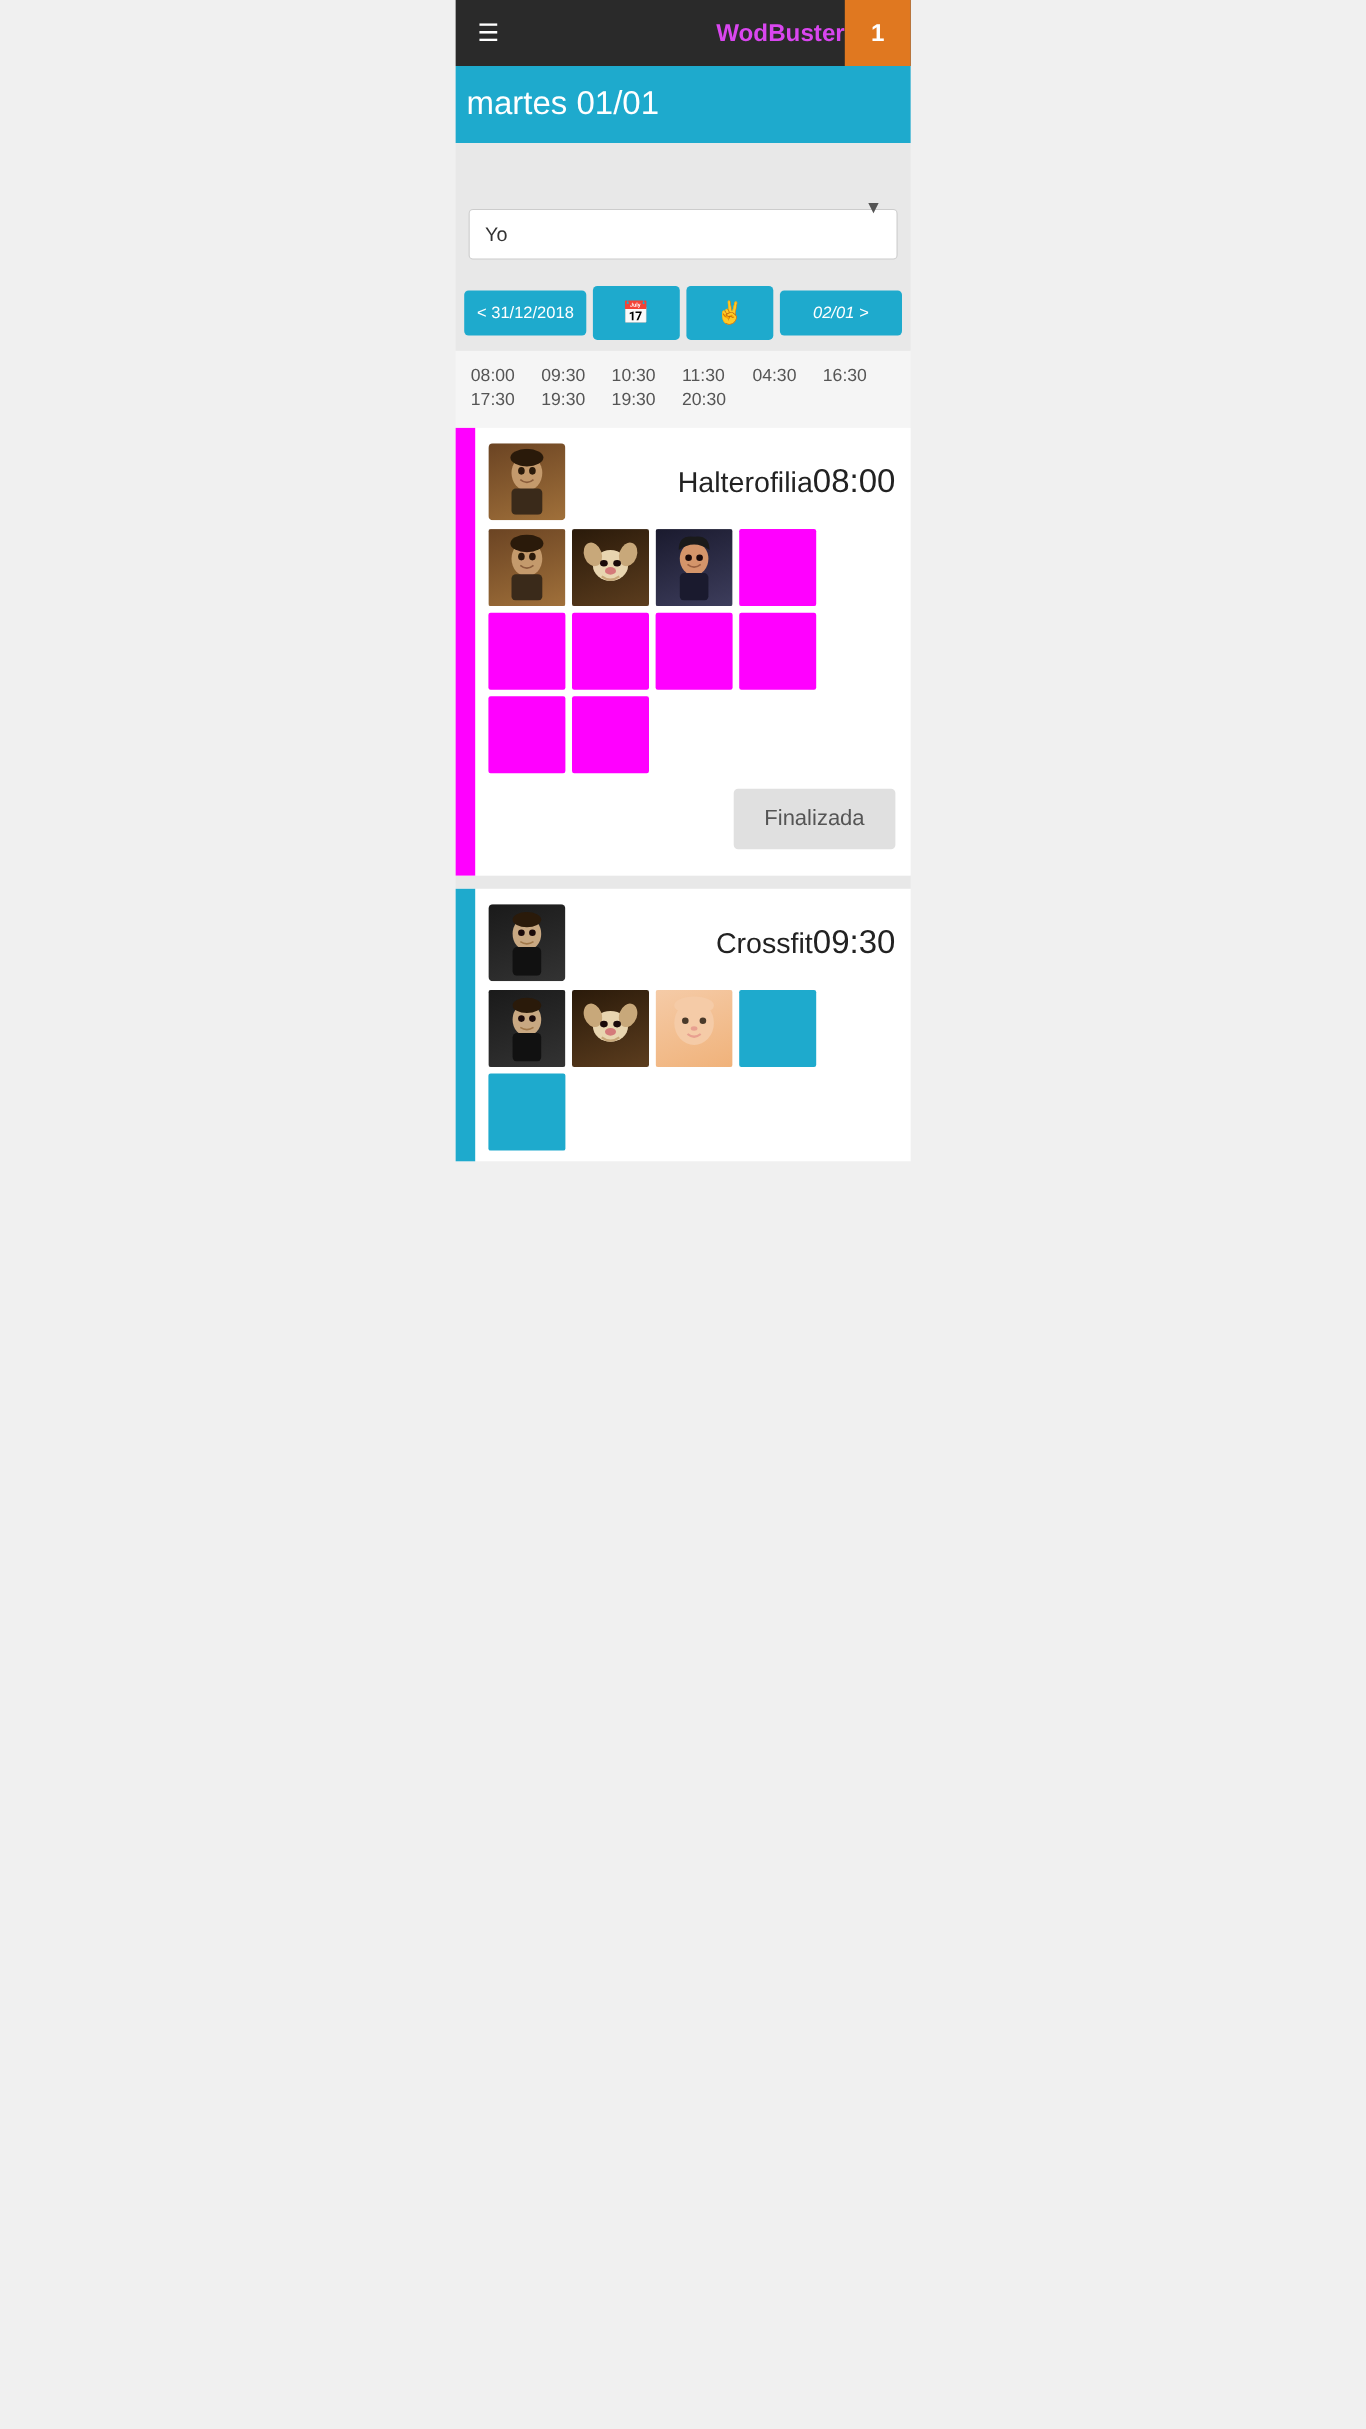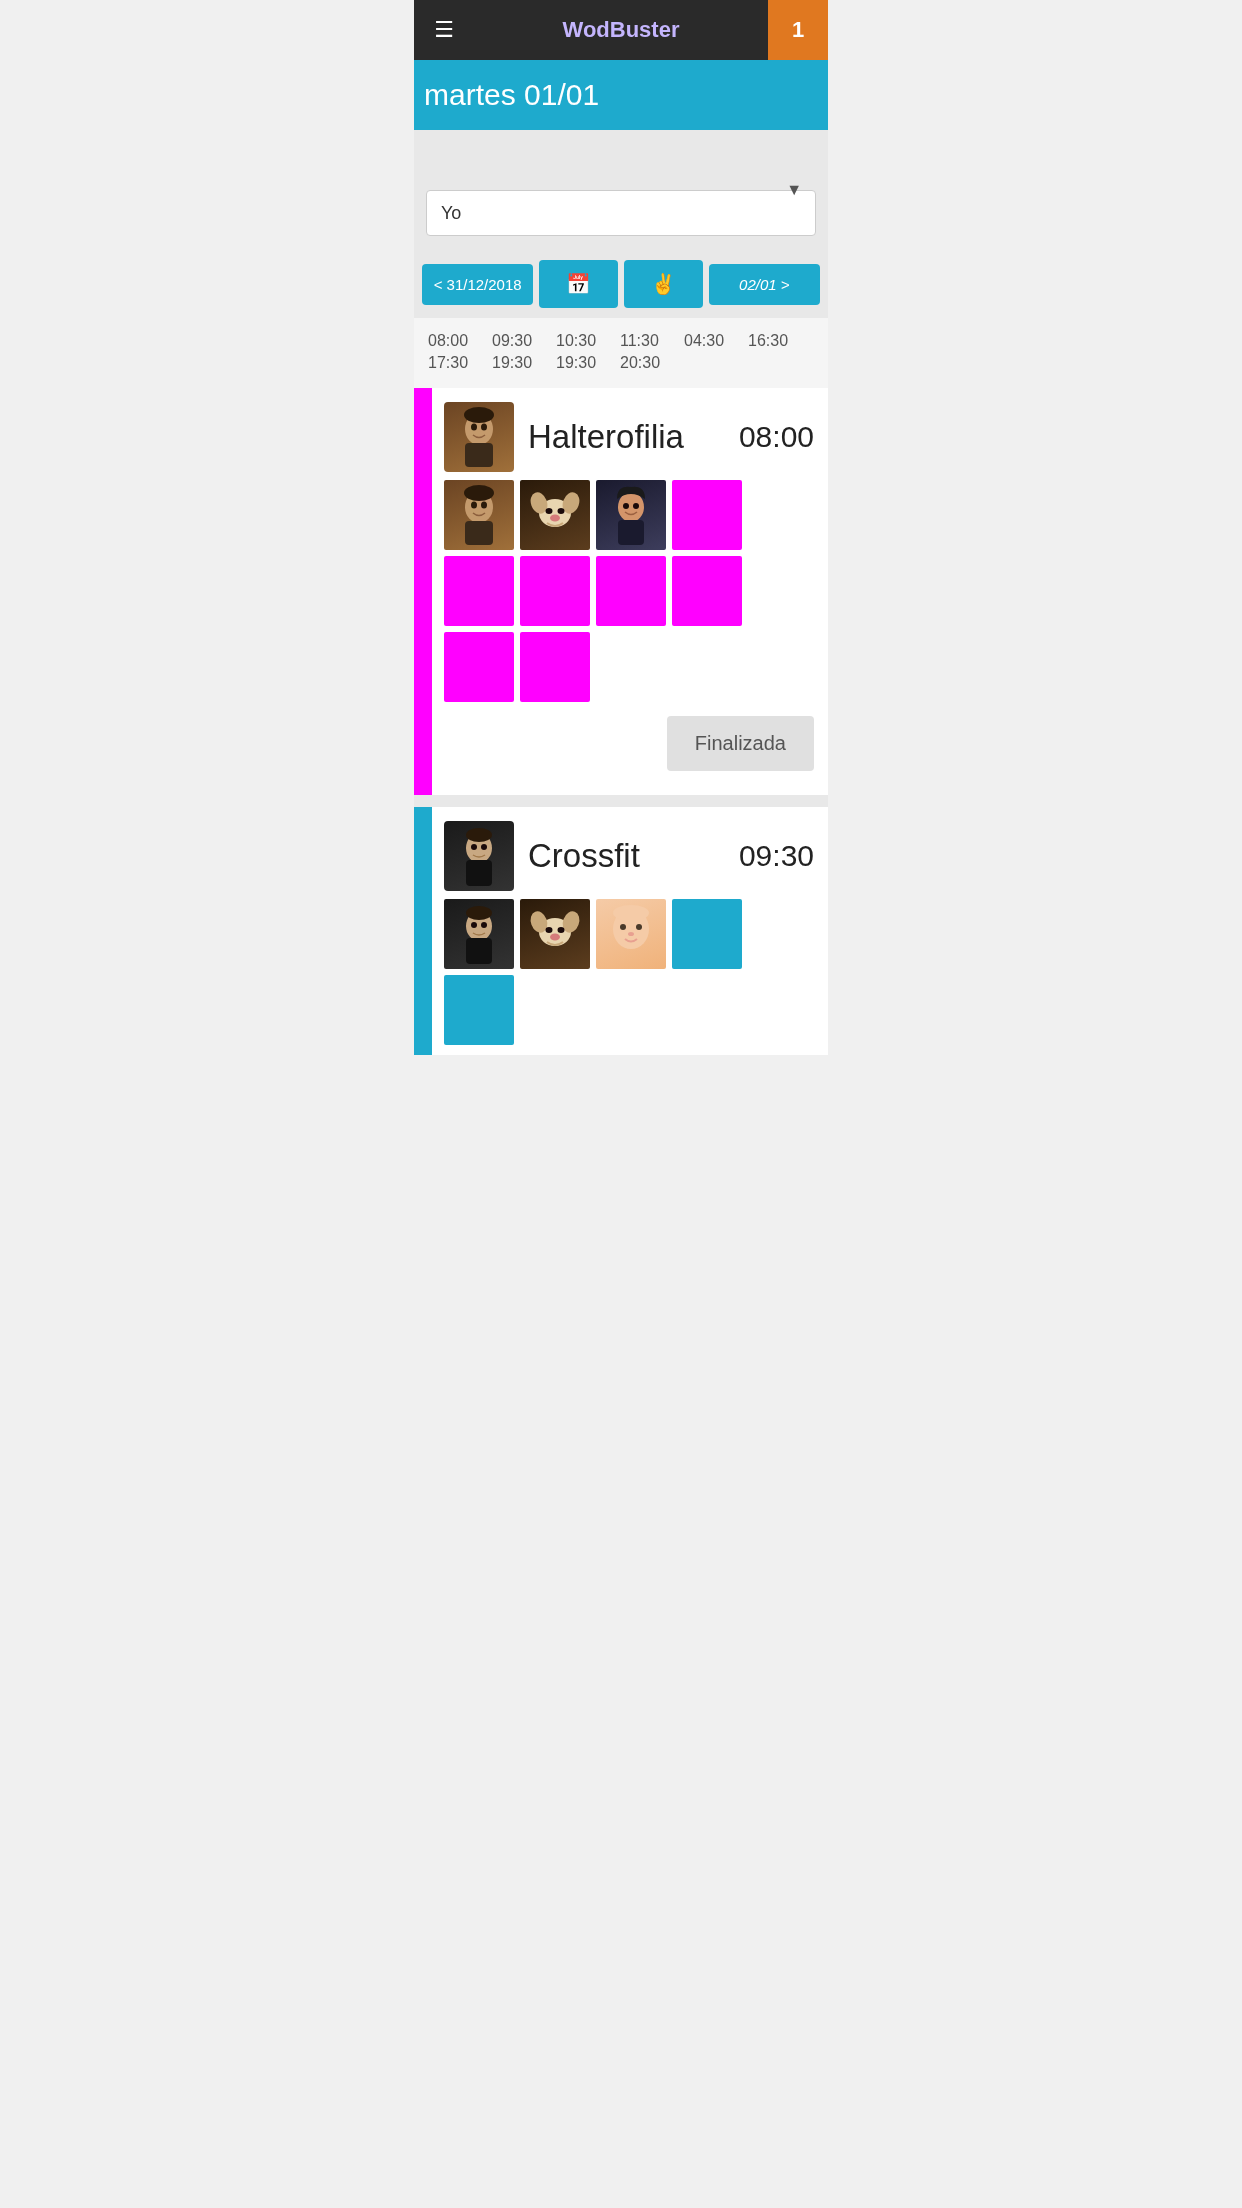--- a/index.html
+++ b/index.html
@@ -28,22 +28,22 @@
       justify-content: center;
       height: 100%;
     }
     .hamburger-icon {
       color: white;
       font-size: 22px;
       line-height: 1;
     }
     .header-title {
       flex: 1;
-      text-align: center;
-      color: #c4b5fd;
+      text-align: right;
+      color: #d946ef;
       font-size: 22px;
       font-weight: bold;
     }
     .header-badge {
       width: 60px;
       height: 100%;
       background: #e07820;
       display: flex;
       align-items: center;
       justify-content: center;
@@ -178,24 +178,25 @@
     .class-avatar {
       width: 70px;
       height: 70px;
       border-radius: 4px;
       object-fit: cover;
       background: #ccc;
       overflow: hidden;
       flex-shrink: 0;
     }
     .class-name {
-      font-size: 33px;
+      font-size: 26px;
       color: #222;
       flex: 1;
       padding-left: 14px;
+      text-align: right;
     }
     .class-time {
       font-size: 30px;
       color: #222;
       font-weight: 400;
     }
 
     
     .participant-grid {
       display: flex;

